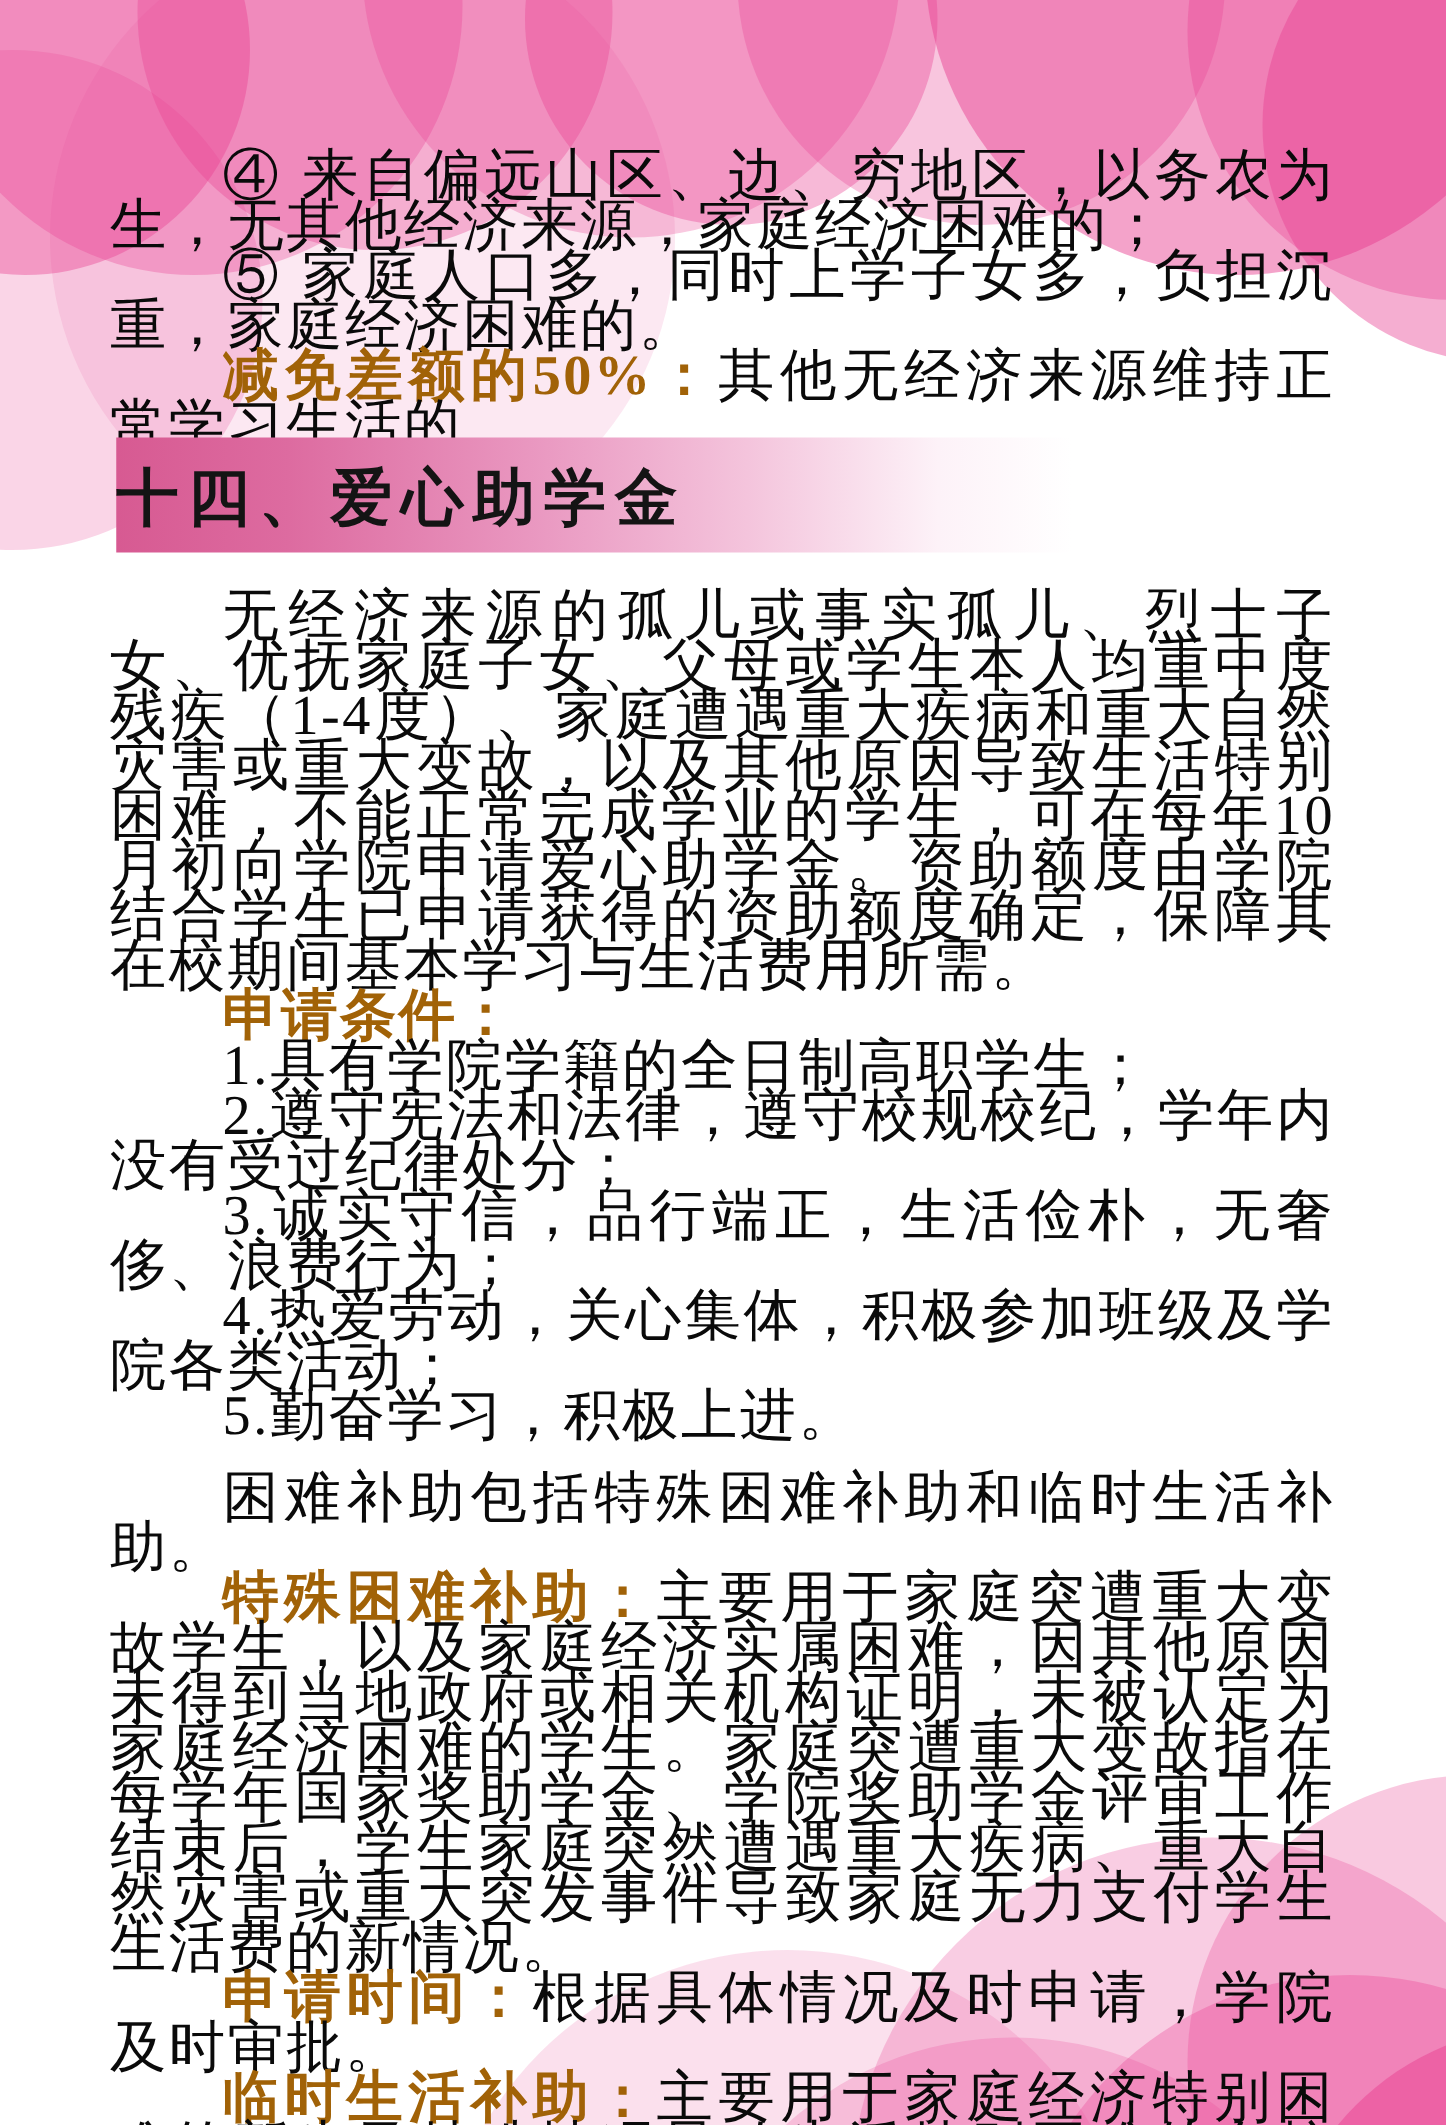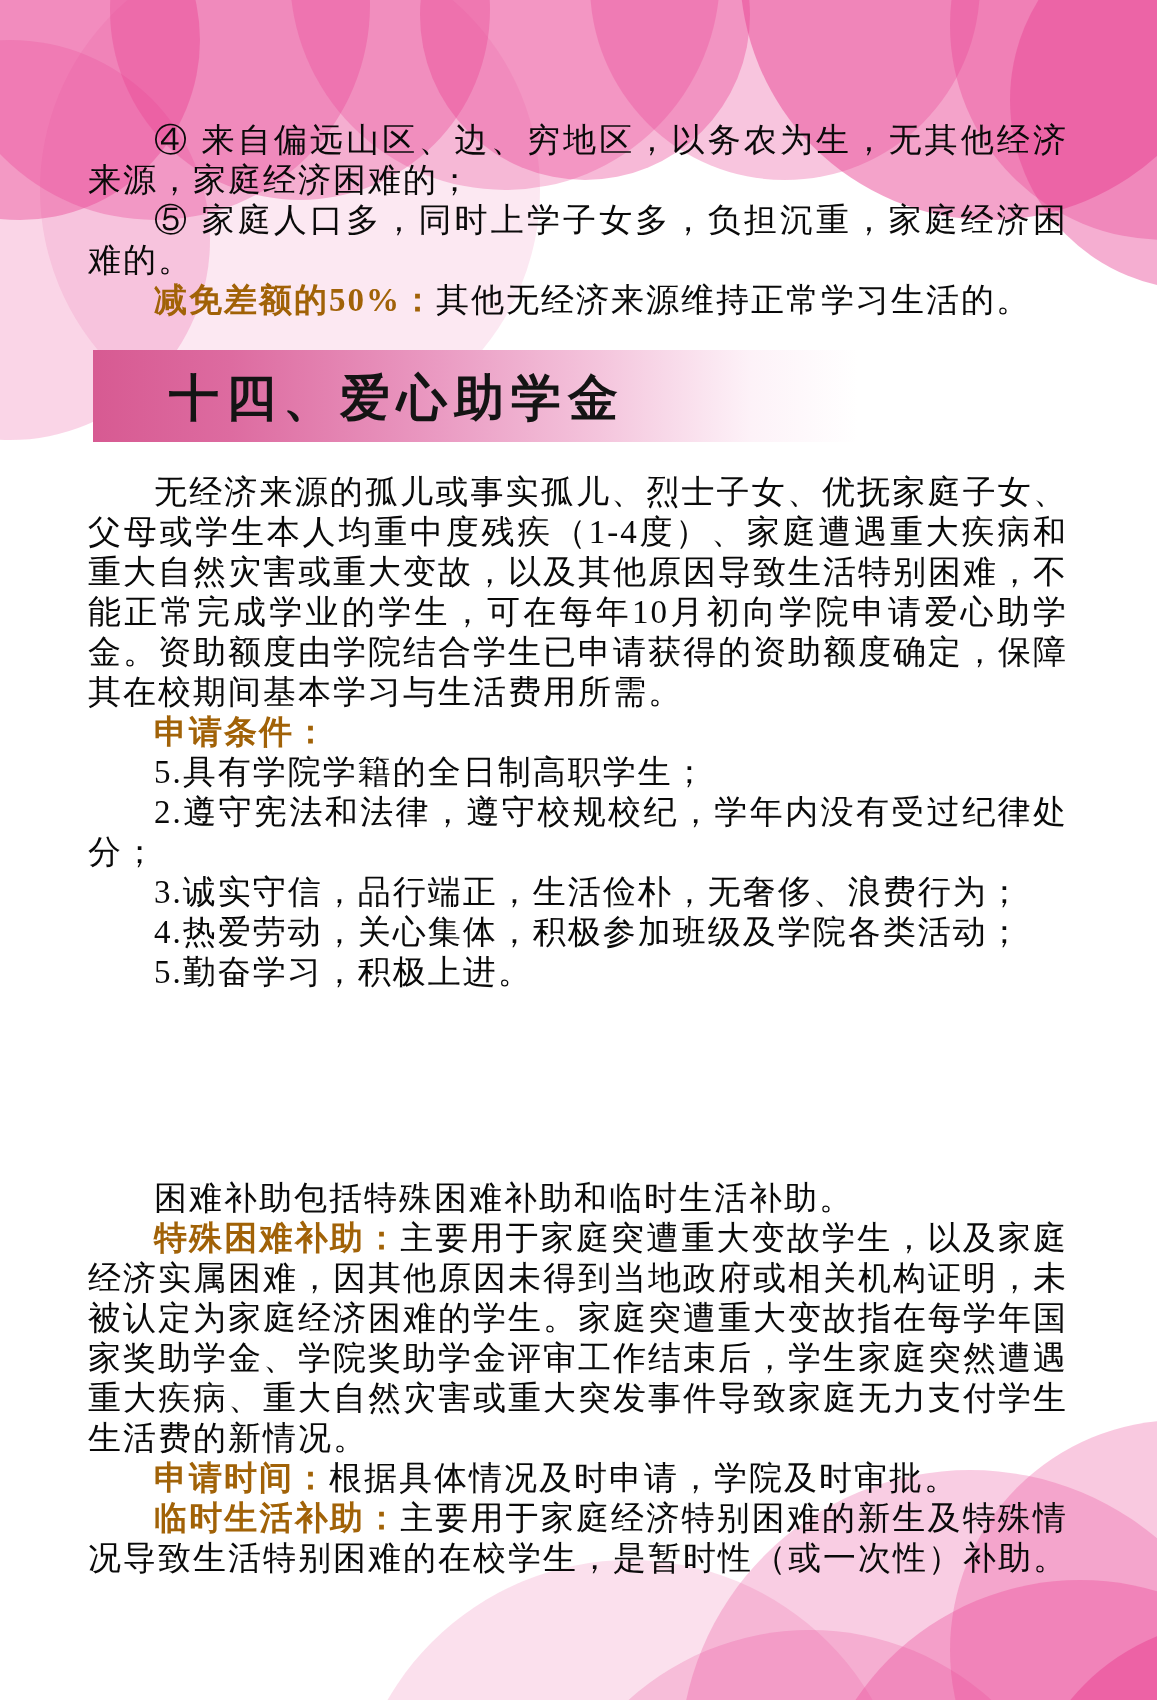--- a/index.html
+++ b/index.html
@@ -14,35 +14,34 @@
   }
   .decor-circle{
     position:absolute;
     border-radius:50%;
     pointer-events:none;
   }
   .content{position:absolute;left:0;top:0;width:1157px;height:1700px;z-index:2;}
   .textblock{
     position:absolute;
     left:88px;width:980px;
-    font-size:33px;line-height:40px;
+    font-size:45px;line-height:40px;
     letter-spacing:2px;
     text-align:justify;
   }
   .textblock p{margin:0;}
   .indent{text-indent:2em;}
   .red{color:#a16207;font-weight:bold;}
   .section-header{
     position:absolute;
     left:93px;width:765px;height:92px;
     background:linear-gradient(90deg,#d75a92 0%,#dd6ba0 18%,#ea9ac2 45%,#f4c4dc 66%,#fdf2f8 86%,#ffffff 100%);
   }
   .section-header span{
     display:block;
-    padding-left:76px;
     line-height:96px;
     font-family:"Liberation Sans","DejaVu Sans",sans-serif;
     font-weight:bold;
     font-size:50px;
     letter-spacing:7px;
     color:#141414;
     white-space:nowrap;
   }
   .intro-block{top:120px;}
   .sec14-block{top:472px;}
@@ -87,21 +86,21 @@
       <p class="indent"><span class="red">减免差额的50%：</span><span>其他无经济来源维持正常学习生活的。</span></p>
     </div>
 
     <div class="section-header h14">
       <span>十四、爱心助学金</span>
     </div>
 
     <div class="textblock sec14-block">
       <p class="indent">无经济来源的孤儿或事实孤儿、烈士子女、优抚家庭子女、父母或学生本人均重中度残疾（1-4度）、家庭遭遇重大疾病和重大自然灾害或重大变故，以及其他原因导致生活特别困难，不能正常完成学业的学生，可在每年10月初向学院申请爱心助学金。资助额度由学院结合学生已申请获得的资助额度确定，保障其在校期间基本学习与生活费用所需。</p>
       <p class="indent red">申请条件：</p>
-      <p class="indent">5.具有学院学籍的全日制高职学生；</p>
+      <p class="indent">1.具有学院学籍的全日制高职学生；</p>
       <p class="indent">2.遵守宪法和法律，遵守校规校纪，学年内没有受过纪律处分；</p>
       <p class="indent">3.诚实守信，品行端正，生活俭朴，无奢侈、浪费行为；</p>
       <p class="indent">4.热爱劳动，关心集体，积极参加班级及学院各类活动；</p>
       <p class="indent">5.勤奋学习，积极上进。</p>
     </div>
 
 
     <div class="textblock sec15-block">
       <p class="indent">困难补助包括特殊困难补助和临时生活补助。</p>
       <p class="indent"><span class="red">特殊困难补助：</span><span>主要用于家庭突遭重大变故学生，以及家庭经济实属困难，因其他原因未得到当地政府或相关机构证明，未被认定为家庭经济困难的学生。家庭突遭重大变故指在每学年国家奖助学金、学院奖助学金评审工作结束后，学生家庭突然遭遇重大疾病、重大自然灾害或重大突发事件导致家庭无力支付学生生活费的新情况。</span></p>

